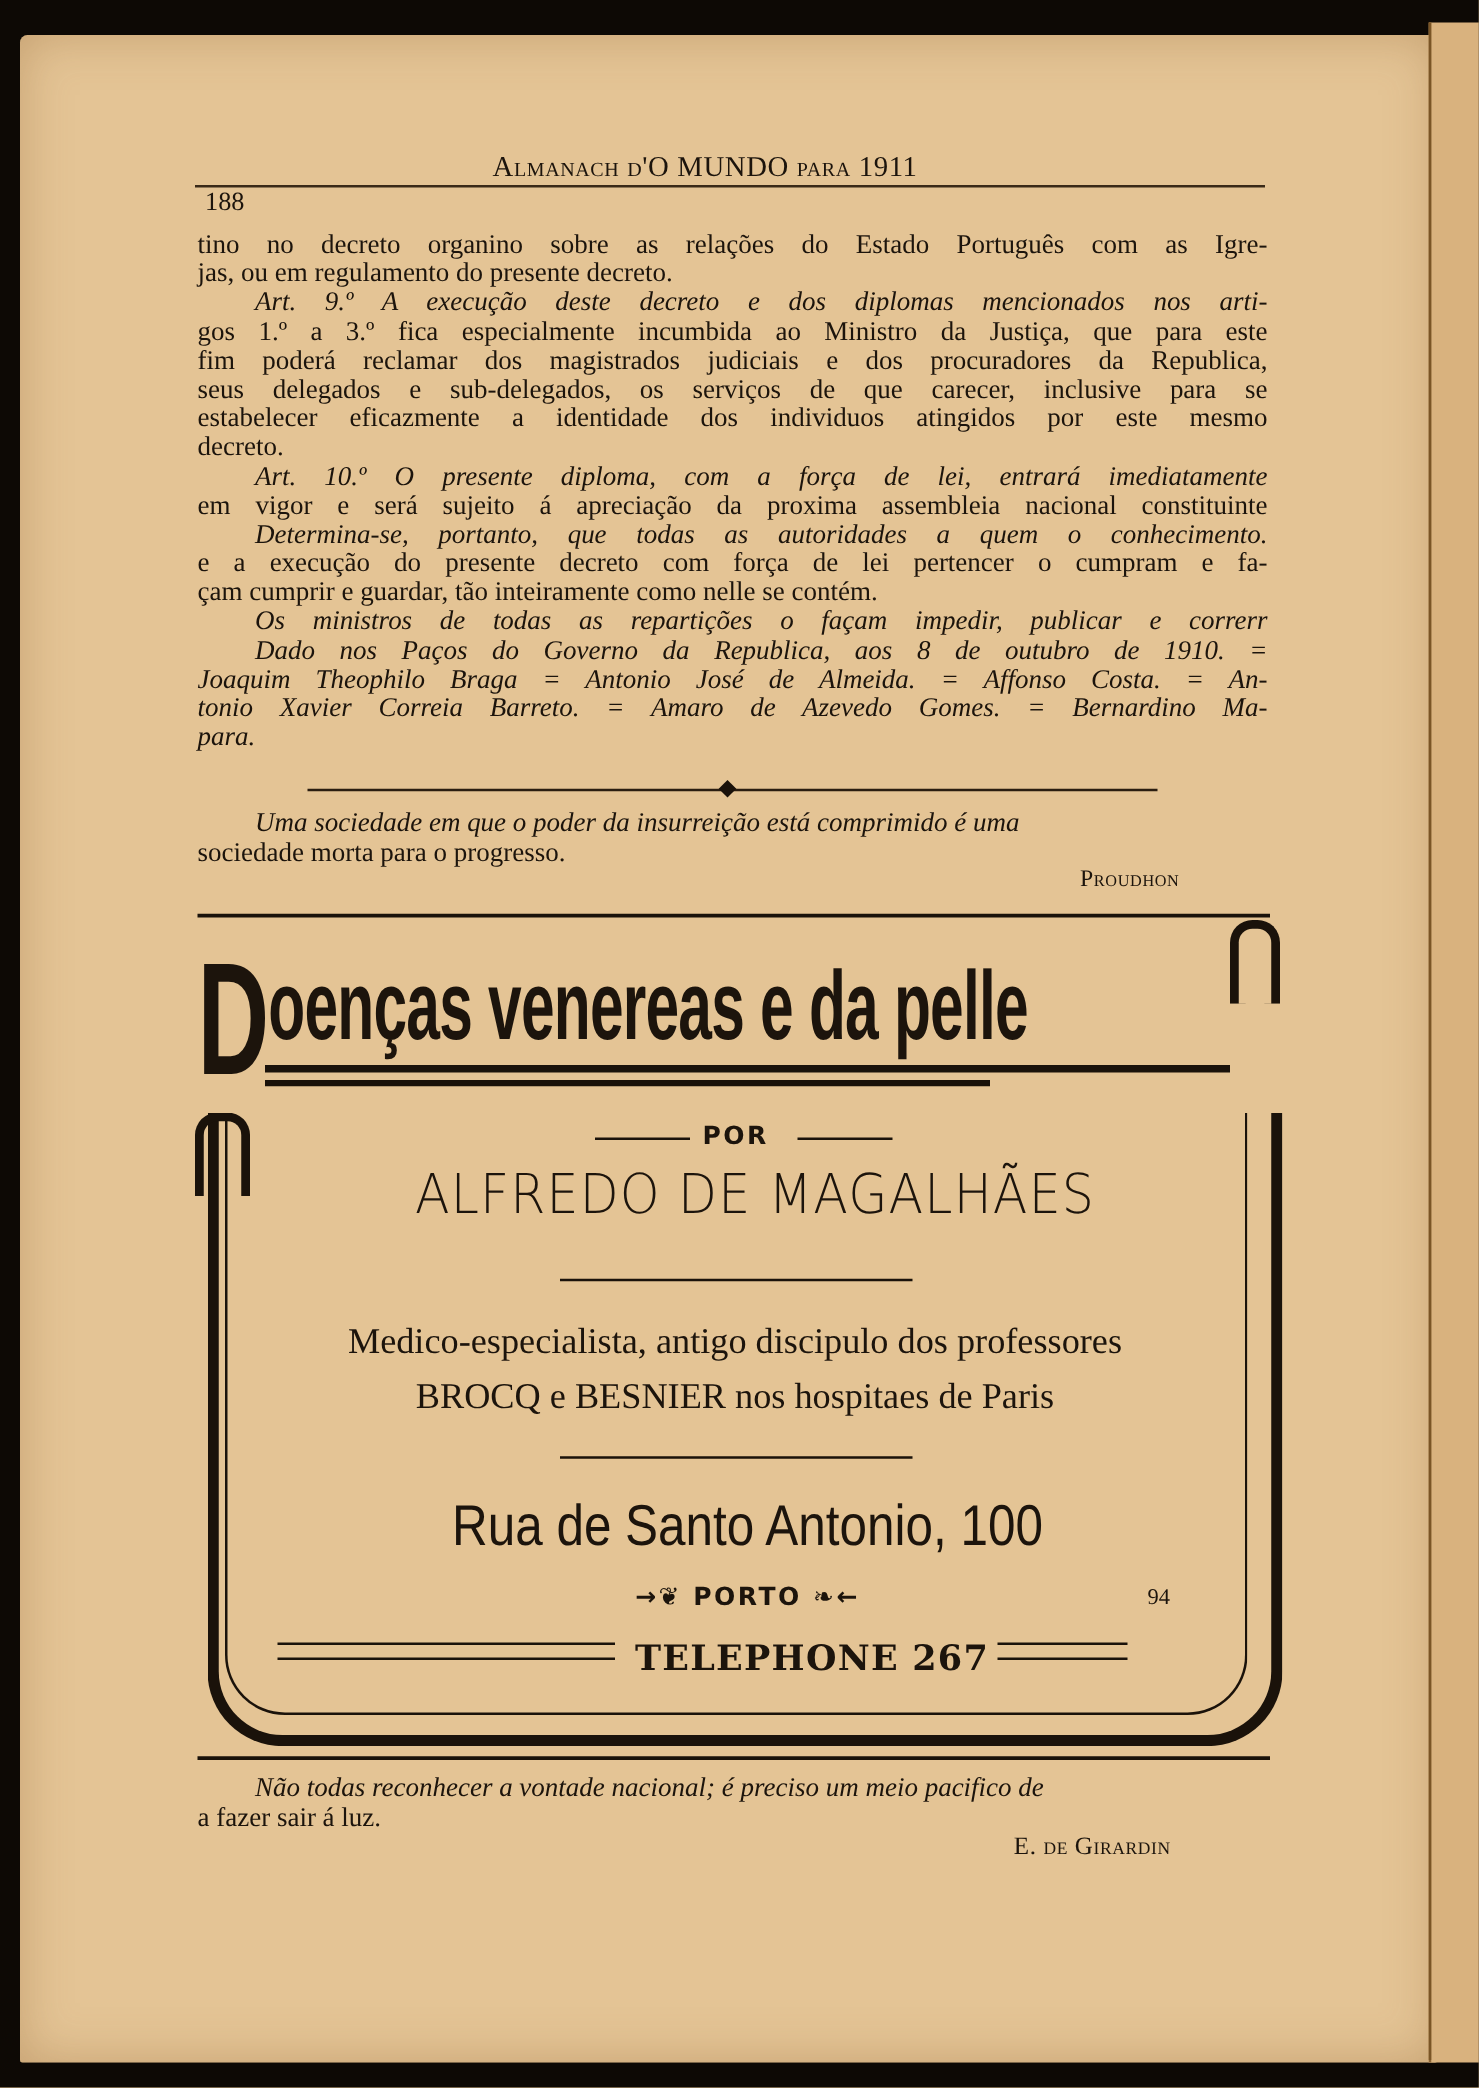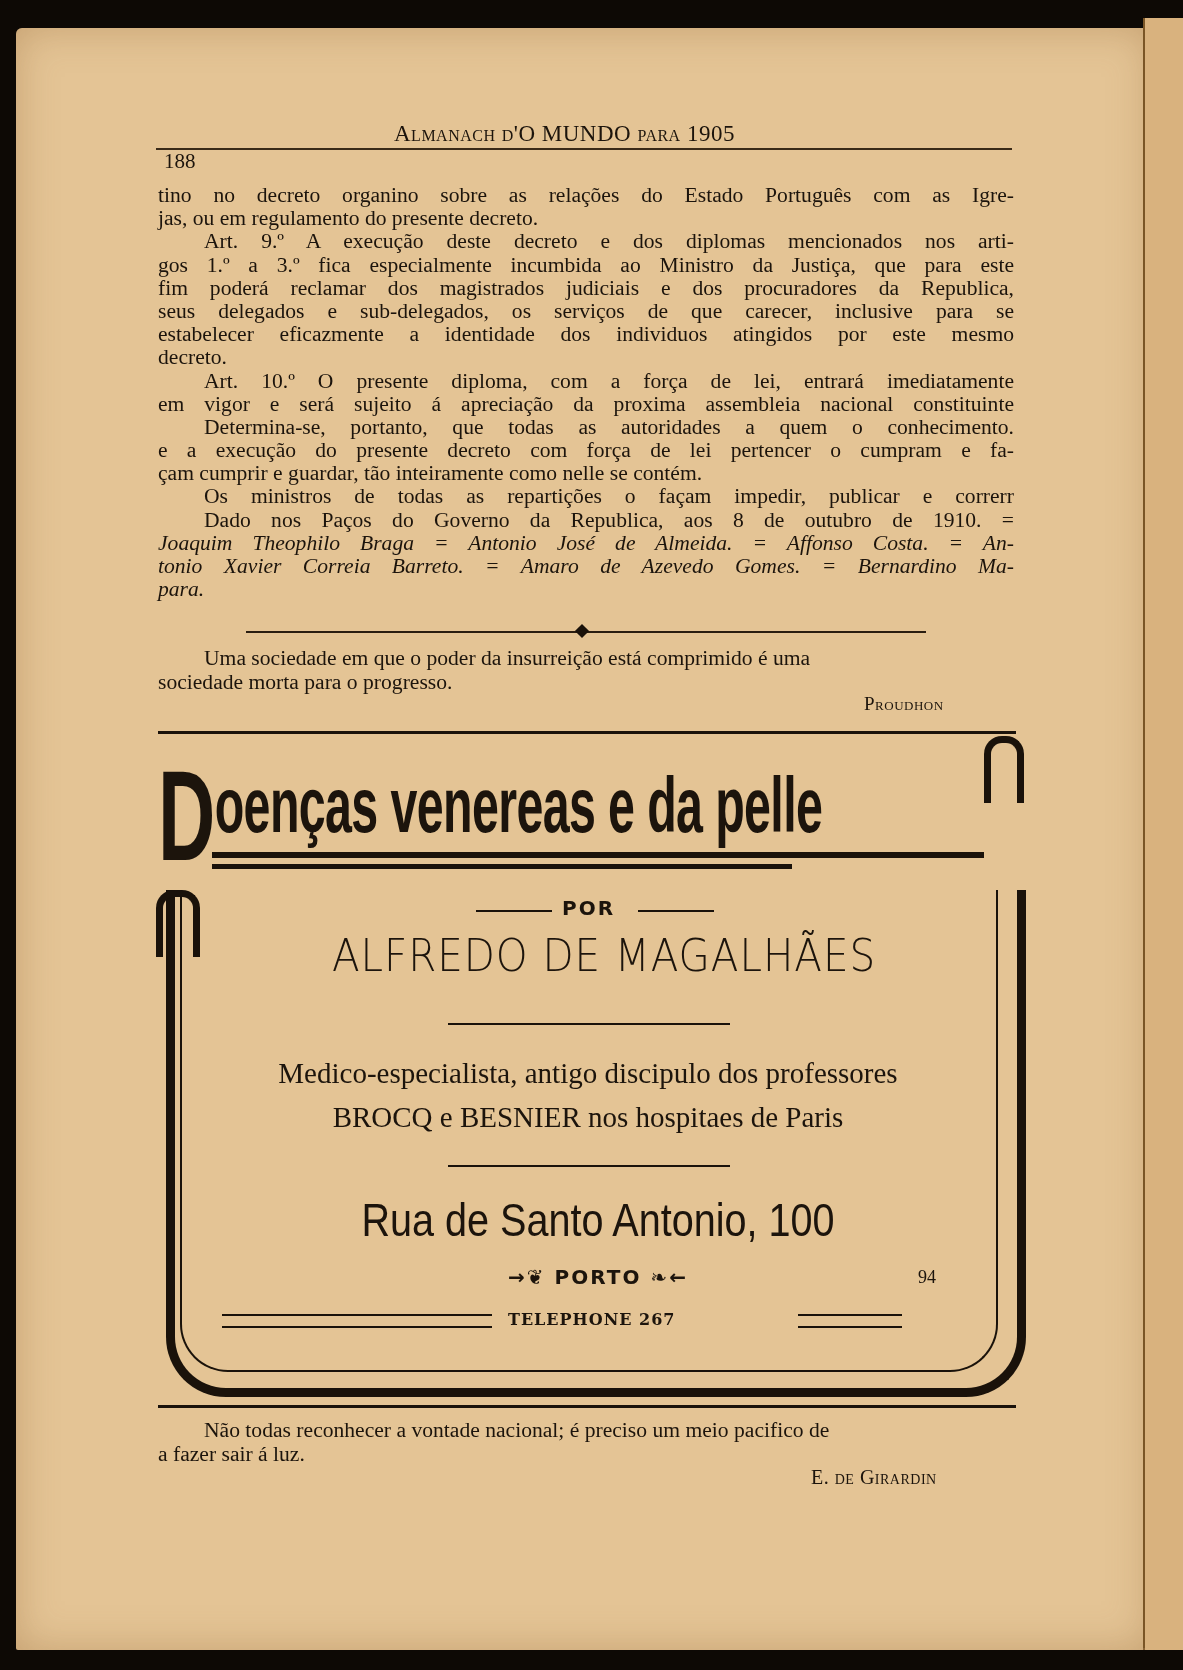--- a/index.html
+++ b/index.html
@@ -25,21 +25,21 @@
   .head-title {
     position:absolute; left:236px; top:6px; font-variant:small-caps; font-size:23px; letter-spacing:0.5px;
   }
   .head-rule { position:absolute; left:156px; top:148px; width:856px; height:2px; background:#3a2a18; }
   .body-text {
     position:absolute; left:158px; top:184px; width:856px;
     font-size:21.6px; line-height:23.2px; text-align:justify; text-align-last:justify;
   }
   .body-text .ln { display:block; white-space:nowrap; height:23.2px; }
   .body-text .ln.last { text-align-last:left; }
-  .indent { padding-left:46px; }
+  .indent { padding-left:46px;font-style:italic; }
   .ital { font-style:italic; }
   .divider {
     position:absolute; left:246px; top:631px; width:680px; height:2px; background:#2a1d10;
   }
   .divider-diamond {
     position:absolute; left:577px; top:626px; width:10px; height:10px; background:#1a120a;
     transform:rotate(45deg);
   }
   .quote1 { position:absolute; left:158px; top:646px; width:856px; font-size:21.6px; line-height:24px; }
   .quote1 .ln { display:block; white-space:nowrap; }
@@ -79,21 +79,21 @@
     font-family:"Liberation Sans", sans-serif; font-size:46px; transform:scaleX(0.86); transform-origin:center top;
   }
   .ad-city {
     position:absolute; left:280px; top:525px; width:320px; text-align:center;
     font-family:"DejaVu Sans", sans-serif; font-weight:bold; font-size:20px; letter-spacing:2px;
   }
   .ad-code { position:absolute; left:760px; top:527px; font-size:18px; }
   .ad-tel-line { position:absolute; height:2px; background:#1a120a; }
   .ad-tel {
     position:absolute; left:350px; top:570px; font-family:"DejaVu Serif", serif; font-weight:bold;
-    font-size:16px; letter-spacing:1px;
+    font-size:28px; letter-spacing:1px;
   }
   .ad-frame {
     position:absolute; left:8px; top:150px; width:842px; height:498px;
     border:9px solid #1a120a; border-top:none; border-radius:0 0 60px 60px;
   }
   .ad-frame-inner {
     position:absolute; left:22px; top:150px; width:814px; height:480px;
     border:2px solid #1a120a; border-top:none; border-radius:0 0 48px 48px;
   }
   .ad-scroll-l {
@@ -113,21 +113,21 @@
 </style>
 </head>
 <body>
 
 <div class="page"></div>
 <div class="page-right"></div>
 <div class="spine-line"></div>
 
 <div class="running-head">
   <span class="folio">188</span>
-  <span class="head-title">Almanach d'O MUNDO para 1905</span>
+  <span class="head-title">Almanach d'O MUNDO para 1911</span>
 </div>
 <div class="head-rule"></div>
 
 <div class="body-text">
   <span class="ln">tino no decreto organino sobre as relações do Estado Português com as Igre-</span>
   <span class="ln last">jas, ou em regulamento do presente decreto.</span>
   <span class="ln indent">Art. 9.º A execução deste decreto e dos diplomas mencionados nos arti-</span>
   <span class="ln">gos 1.º a 3.º fica especialmente incumbida ao Ministro da Justiça, que para este</span>
   <span class="ln">fim poderá reclamar dos magistrados judiciais e dos procuradores da Republica,</span>
   <span class="ln">seus delegados e sub-delegados, os serviços de que carecer, inclusive para se</span>

